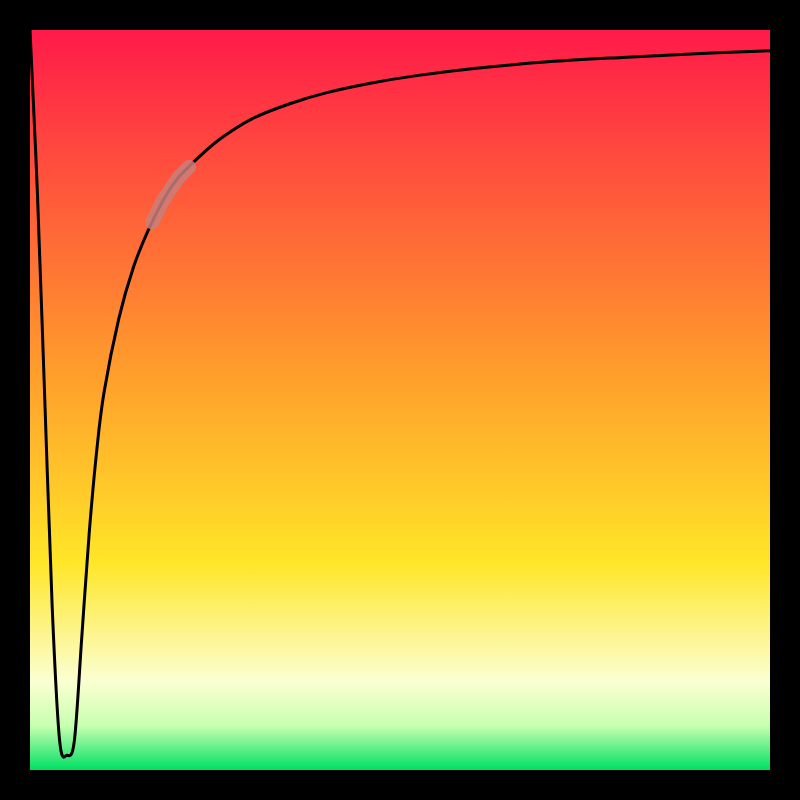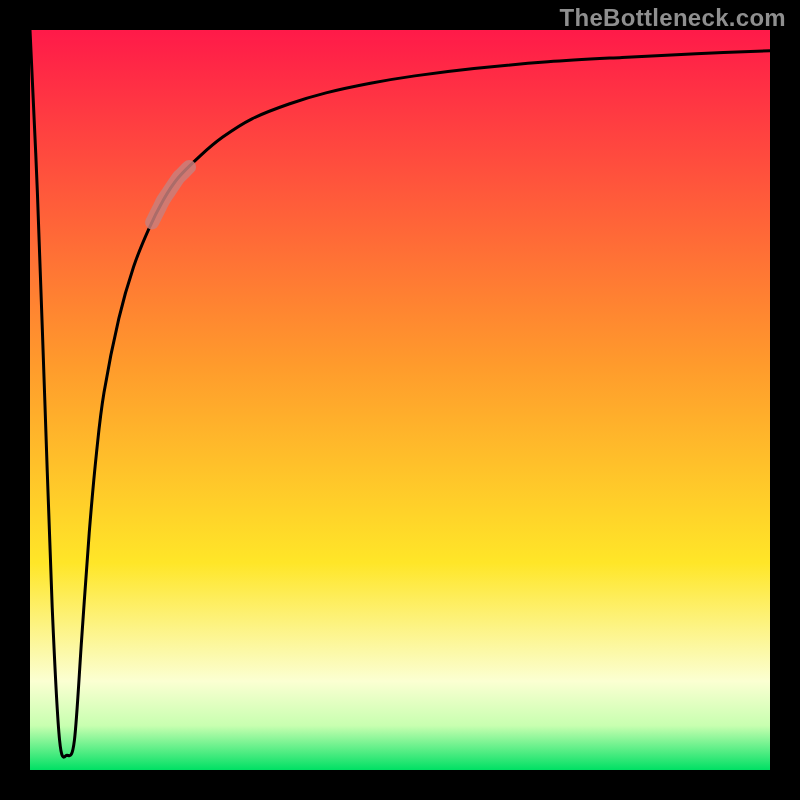--- a/index.html
+++ b/index.html
@@ -47,14 +47,13 @@
           <stop offset="88%" stop-color="#fbffd2"></stop>
           <stop offset="94%" stop-color="#c8ffb0"></stop>
           <stop offset="100%" stop-color="#00e064"></stop>
         </linearGradient>
   </defs>
   <rect id="plot-bg" fill="url(#bg-grad)" x="30" y="30" width="740" height="740"></rect>
   <path id="curve-path" fill="none" stroke-linecap="round" stroke-linejoin="round" d="M 30 30 C 31.233333333333334 57.133333333333326 34.93333333333333 131.13333333333333 37.4 192.79999999999998 C 39.86666666666667 254.46666666666664 42.33333333333333 330.93333333333334 44.8 400 C 47.266666666666666 469.06666666666666 49.733333333333334 550.4666666666667 52.2 607.2 C 54.66666666666667 663.9333333333334 57.13333333333333 715.7333333333333 59.6 740.4 C 62.06666666666667 765.0666666666666 64.53333333333333 755.1999999999999 67 755.1999999999999 C 69.46666666666667 755.1999999999999 71.93333333333334 760.1333333333333 74.4 740.4 C 76.86666666666667 720.6666666666666 79.33333333333334 671.3333333333334 81.80000000000001 636.8000000000001 C 84.26666666666668 602.2666666666668 86.73333333333333 564.0333333333333 89.2 533.1999999999999 C 91.66666666666667 502.3666666666666 94.13333333333333 475.2333333333334 96.6 451.80000000000007 C 99.06666666666666 428.36666666666673 100.3 414.79999999999995 104 392.59999999999997 C 107.7 370.4 113.86666666666666 339.5666666666667 118.8 318.6 C 123.73333333333333 297.6333333333333 128.66666666666669 281.59999999999997 133.60000000000002 266.79999999999995 C 138.53333333333336 251.99999999999994 143.46666666666667 240.9 148.4 229.8 C 153.33333333333334 218.70000000000002 158.26666666666665 208.83333333333331 163.2 200.2 C 168.13333333333333 191.56666666666666 171.83333333333331 185.39999999999998 178 177.99999999999997 C 184.16666666666669 170.59999999999997 192.8 162.58333333333334 200.20000000000002 155.8 C 207.60000000000002 149.01666666666668 213.76666666666668 143.46666666666667 222.4 137.3 C 231.03333333333333 131.13333333333335 240.9 124.35 252 118.8 C 263.1 113.25 276.6666666666667 108.31666666666666 289 103.99999999999999 C 301.3333333333333 99.68333333333331 312.43333333333334 96.3533333333333 326 92.89999999999998 C 339.56666666666666 89.44666666666666 355.6 86.1166666666667 370.40000000000003 83.28000000000004 C 385.20000000000005 80.44333333333338 397.53333333333336 78.3466666666667 414.8 75.88000000000004 C 432.06666666666666 73.41333333333337 451.8 70.82333333333338 474 68.48000000000003 C 496.2 66.13666666666668 523.3333333333334 63.66999999999995 548 61.81999999999995 C 572.6666666666666 59.96999999999995 597.3333333333334 58.73666666666668 622 57.380000000000024 C 646.6666666666666 56.02333333333337 671.3333333333334 54.79000000000002 696 53.68000000000002 C 720.6666666666666 52.57000000000002 757.6666666666666 51.21333333333335 770 50.72000000000002" stroke="#000000" stroke-width="3"></path>
   <path id="highlight-path" fill="none" stroke-linecap="round" d="M 152.10000000000002 222.4 C 152.5404761904762 221.51904761904763 153.86190476190475 218.87619047619043 154.74285714285713 217.11428571428567 C 155.6238095238095 215.3523809523809 156.50476190476192 213.59047619047612 157.3857142857143 211.8285714285714 C 158.26666666666668 210.06666666666666 159.14761904761906 208.30476190476196 160.02857142857144 206.5428571428572 C 160.90952380952382 204.78095238095244 161.79047619047617 202.84285714285716 162.67142857142855 201.25714285714287 C 163.55238095238093 199.67142857142858 164.43333333333334 198.39404761904757 165.31428571428572 197.02857142857138 C 166.1952380952381 195.6630952380952 167.07619047619048 194.3857142857143 167.95714285714286 193.06428571428575 C 168.83809523809524 191.7428571428572 169.71904761904761 190.42142857142855 170.6 189.09999999999997 C 171.48095238095237 187.77857142857138 172.36190476190478 186.45714285714283 173.24285714285716 185.13571428571427 C 174.12380952380954 183.81428571428572 175.00476190476192 182.44880952380953 175.8857142857143 181.17142857142858 C 176.76666666666668 179.89404761904763 177.64761904761906 178.5285714285714 178.52857142857144 177.47142857142856 C 179.40952380952382 176.4142857142857 180.29047619047617 175.70952380952383 181.17142857142855 174.82857142857145 C 182.05238095238093 173.94761904761907 182.93333333333334 173.0666666666667 183.81428571428572 172.1857142857143 C 184.6952380952381 171.30476190476193 185.57619047619048 170.42380952380955 186.45714285714286 169.54285714285717 C 187.33809523809524 168.6619047619048 188.65952380952382 167.34047619047624 189.1 166.90000000000003" stroke="#c97f7b" stroke-width="14" opacity="0.85"></path>
 </svg>
 
-<div class="watermark">TheBottleneck.com</div>
 </div>
 
 </body></html>

